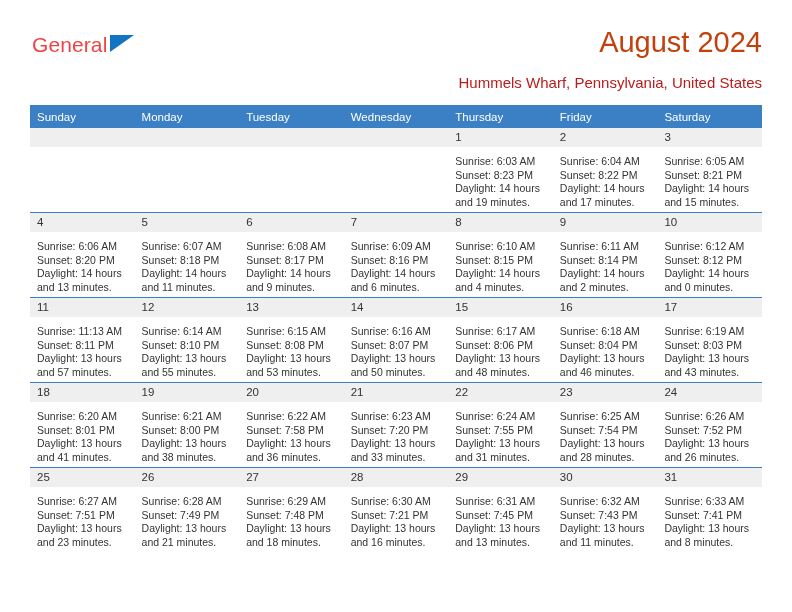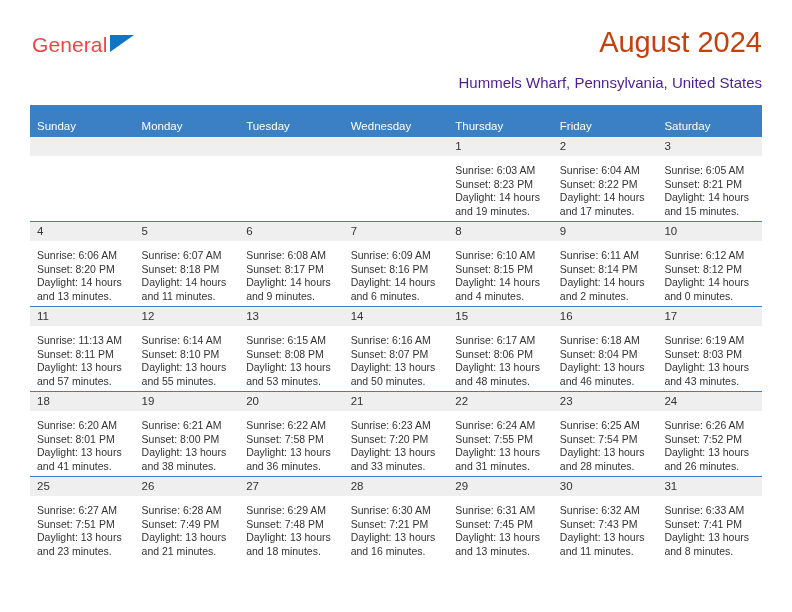--- a/index.html
+++ b/index.html
@@ -68,41 +68,41 @@
     font-size: 29px;
     color: #c2410c;
     text-align: right;
     white-space: nowrap;
   }
   .subtitle {
     position: absolute;
     right: 0;
     top: 48px;
     font-size: 15px;
-    color: #4c1d95;
+    color: #b91c1c;
     text-align: left;
     white-space: nowrap;
   }
 
   
   .cal {
     position: absolute;
     left: 30px;
     top: 105px;
     width: 732px;
     border-collapse: collapse;
     table-layout: fixed;
   }
   .cal th {
     background: #3b7fc4;
     color: #ffffff;
     font-size: 11.5px;
     font-weight: normal;
     text-align: left;
-    padding: 15px 0 5px 7px;
+    padding: 6px 0 5px 7px;
     height: 11px;
     border: none;
   }
   .cal td {
     width: 104.57px;
     vertical-align: top;
     padding: 0;
     border: none;
     border-top: 1px solid #3b7fc4;
     background: #ffffff;

